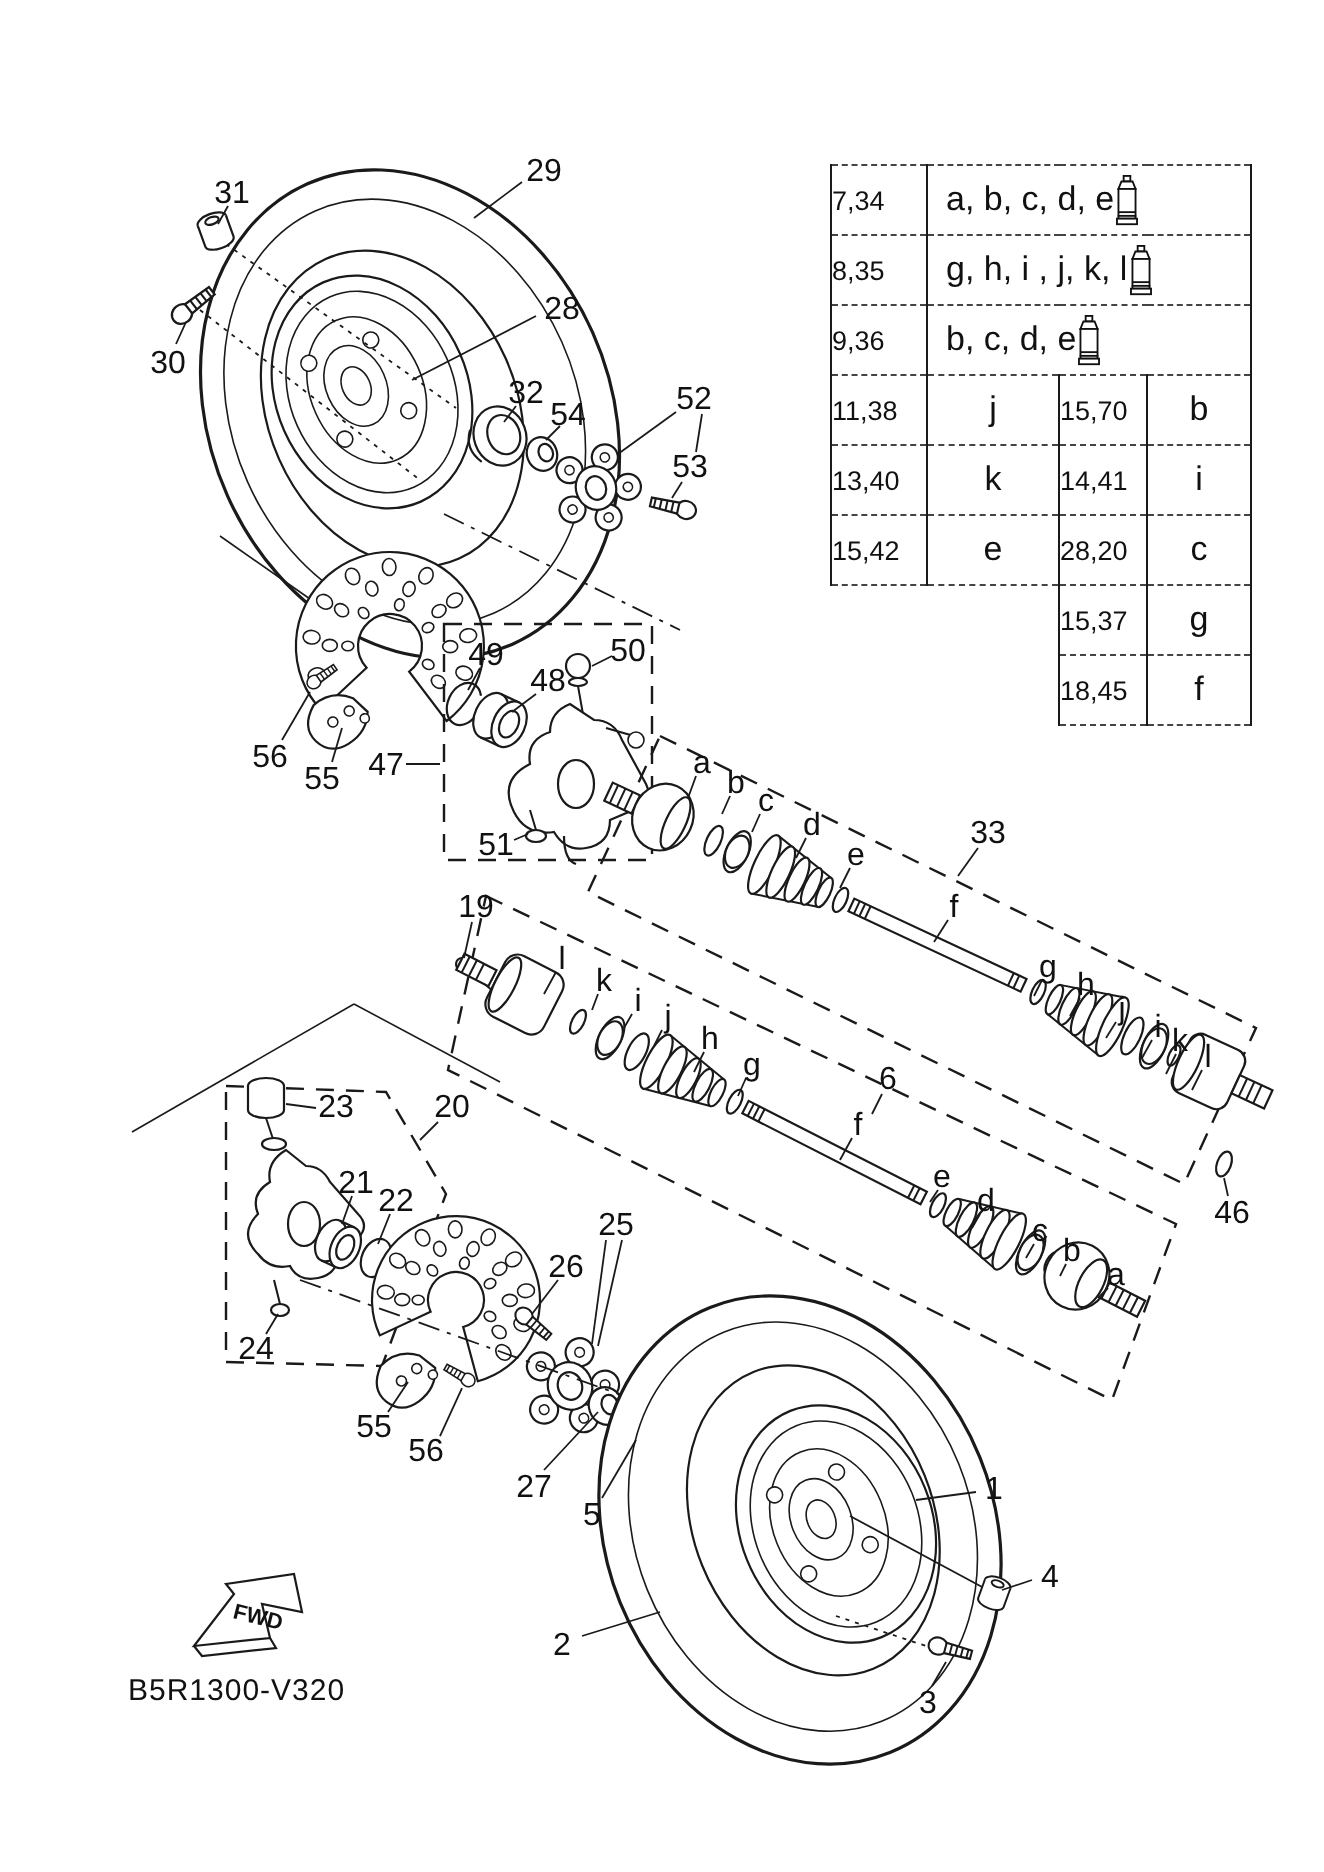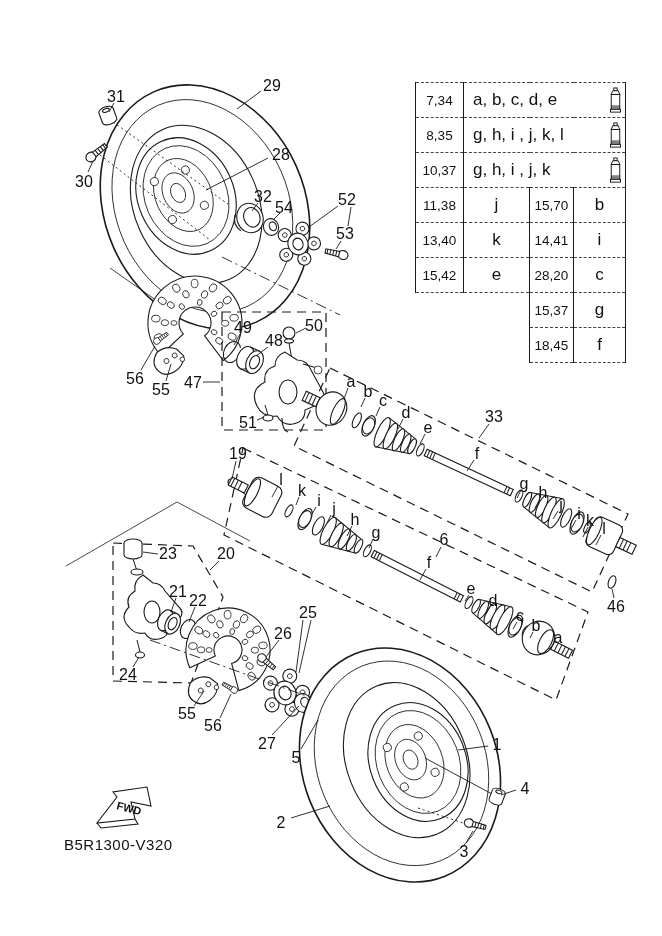--- a/index.html
+++ b/index.html
@@ -13,24 +13,24 @@
   #diagram .dash{fill:none;stroke-dasharray:9,6;stroke-width:1.2}
   #diagram .dot{stroke-dasharray:2,3;stroke-width:.9}
   #diagram .dashdot{stroke-dasharray:11,4,2,4;stroke-width:.9}
   #diagram .leader{stroke-width:.9}
   #diagram text.co{font-family:"Liberation Sans",sans-serif;font-size:16px;fill:#111;text-anchor:middle;stroke:none}
   #diagram text.code{font-family:"Liberation Sans",sans-serif;font-size:15px;fill:#111;stroke:none;letter-spacing:.5px}
   #diagram text.fwd{font-family:"Liberation Sans",sans-serif;font-size:11px;font-weight:bold;fill:#111;stroke:none}
   #diagram .hole{stroke-width:.8}
   table.ref{position:absolute;left:415px;top:82px;border-collapse:collapse;table-layout:fixed;width:210px}
   table.ref td{height:34px;border-left:1.3px solid #1a1a1a;border-right:1.3px solid #1a1a1a;border-top:1.2px dashed #444;border-bottom:1.2px dashed #444;padding:0;color:#111;background:#fff}
-  table.ref td.num{font-size:13.5px;text-align:center}
+  table.ref td.num{font-size:13.5px;}
   table.ref td.ltr{font-size:17px;text-align:center}
   table.ref td.parts{font-size:17px}
-  table.ref td.parts .pwrap{display:flex;align-items:center;justify-content:space-between;padding:0 3px 0 9px}
+  table.ref td.parts .pwrap{display:flex;align-items:center;padding:0 3px 0 9px}
   table.ref td.blank{border:none;background:transparent}
   .tube{flex:0 0 auto}
   .tube path,.tube rect{fill:#fff;stroke:#111;stroke-width:1}
   .tube line{stroke:#111;stroke-width:1}
 </style>
 </head>
 <body>
 
 <svg id="diagram" width="662" height="936" viewBox="0 0 662 936">
   <defs>
@@ -544,24 +544,24 @@
               <path d="M4,3.5 h6 l1.6,4 h-9.2 z"></path>
               <rect x="2.4" y="7.5" width="9.2" height="16"></rect>
               <line x1="2.4" y1="20" x2="11.6" y2="20"></line>
               <line x1="2" y1="22" x2="12" y2="22"></line>
               <rect x="1.6" y="23.5" width="10.8" height="3"></rect>
             </svg>
           </div>
     </td>
   </tr>
   <tr>
-    <td class="num">10,37</td>
+    <td class="num">9,36</td>
     <td class="parts" colspan="3">
       <div class="pwrap">
-            <span>g, h, i , j, k</span>
+            <span>b, c, d, e</span>
             <svg class="tube" width="13" height="27" viewBox="0 0 14 28">
               <rect x="5.2" y="0.5" width="3.6" height="3"></rect>
               <path d="M4,3.5 h6 l1.6,4 h-9.2 z"></path>
               <rect x="2.4" y="7.5" width="9.2" height="16"></rect>
               <line x1="2.4" y1="20" x2="11.6" y2="20"></line>
               <line x1="2" y1="22" x2="12" y2="22"></line>
               <rect x="1.6" y="23.5" width="10.8" height="3"></rect>
             </svg>
           </div>
     </td>

